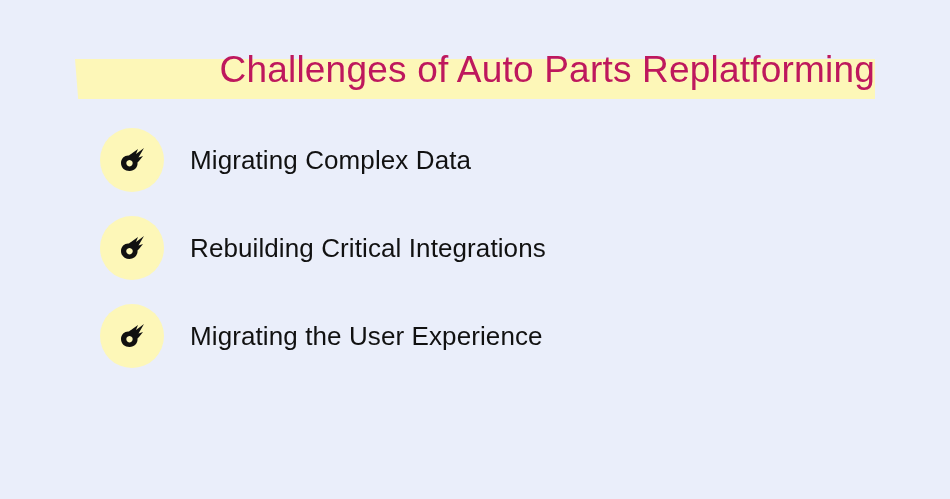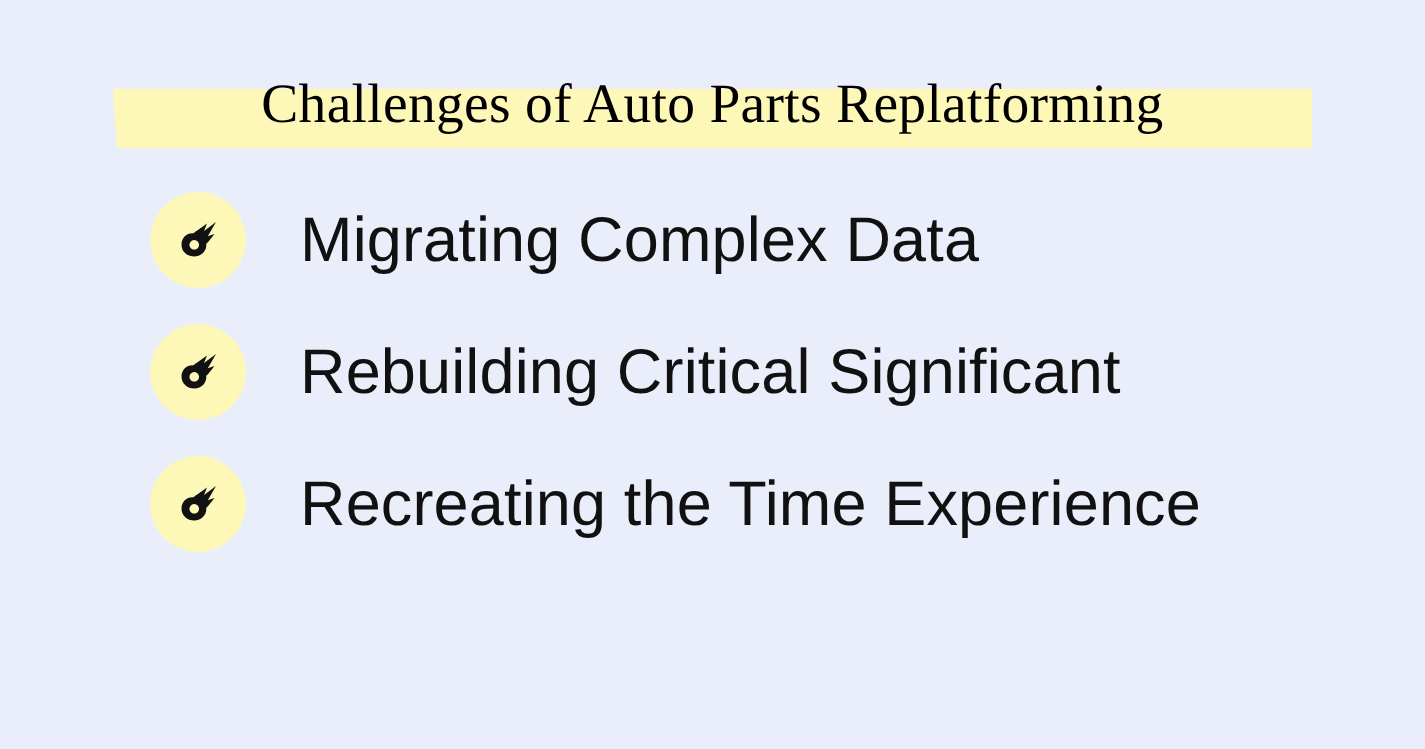--- a/index.html
+++ b/index.html
@@ -24,46 +24,45 @@
       width: 800px;
       height: 40px;
       background: #fdf7b8;
       clip-path: polygon(0 0, 100% 0, 100% 100%, 0.4% 100%);
     }
     .title {
       position: absolute;
       left: 0;
       top: 10px;
       width: 800px;
-      text-align: center;
+      text-align: right;
       font-size: 37px;
       line-height: 44px;
       font-weight: 500;
       letter-spacing: 0.2px;
-      color: #000000;
-      font-family: Liberation Serif, serif;
+      color: #be185d;
     }
     .list { position: absolute; left: 100px; top: 128px; }
     .item {
       display: flex;
       align-items: center;
       height: 64px;
       margin-bottom: 24px;
     }
     .badge {
       width: 64px; height: 64px;
       border-radius: 50%;
       background: #fdf7b8;
       display: flex; align-items: center; justify-content: center;
       flex-shrink: 0;
     }
     .badge svg { width: 30px; height: 30px; }
     .label {
-      margin-left: 36px;
-      font-size: 42px;
+      margin-left: 26px;
+      font-size: 26px;
       line-height: 40px;
       color: #111;
       letter-spacing: 0.1px;
     }
   </style>
 </head>
 <body>
 
 <div class="title-wrap">
   <div class="title-highlight"></div>
@@ -78,23 +77,23 @@
       </svg>
     </div>
     <span class="label">Migrating Complex Data</span>
   </div>
   <div class="item">
     <div class="badge">
       <svg viewBox="0 0 30 30">
         <path fill="#111" d="M27 3 L19 9 L21 4 L14 9 C13 9.5 12.5 10 12 10.5 C8 10 4 13 4 18 C4 23 8 26 12.5 26 C17.5 26 21 22 20.5 17.5 C21 17 21.5 16.5 22 16 L26 11 L21.5 12.5 Z M12.5 15 A3.2 3.2 0 1 1 12.49 15 Z" fill-rule="evenodd"></path>
       </svg>
     </div>
-    <span class="label">Rebuilding Critical Significant</span>
+    <span class="label">Rebuilding Critical Integrations</span>
   </div>
   <div class="item">
     <div class="badge">
       <svg viewBox="0 0 30 30">
         <path fill="#111" d="M27 3 L19 9 L21 4 L14 9 C13 9.5 12.5 10 12 10.5 C8 10 4 13 4 18 C4 23 8 26 12.5 26 C17.5 26 21 22 20.5 17.5 C21 17 21.5 16.5 22 16 L26 11 L21.5 12.5 Z M12.5 15 A3.2 3.2 0 1 1 12.49 15 Z" fill-rule="evenodd"></path>
       </svg>
     </div>
-    <span class="label">Recreating the Time Experience</span>
+    <span class="label">Migrating the User Experience</span>
   </div>
 </div>
 
 </body></html>

